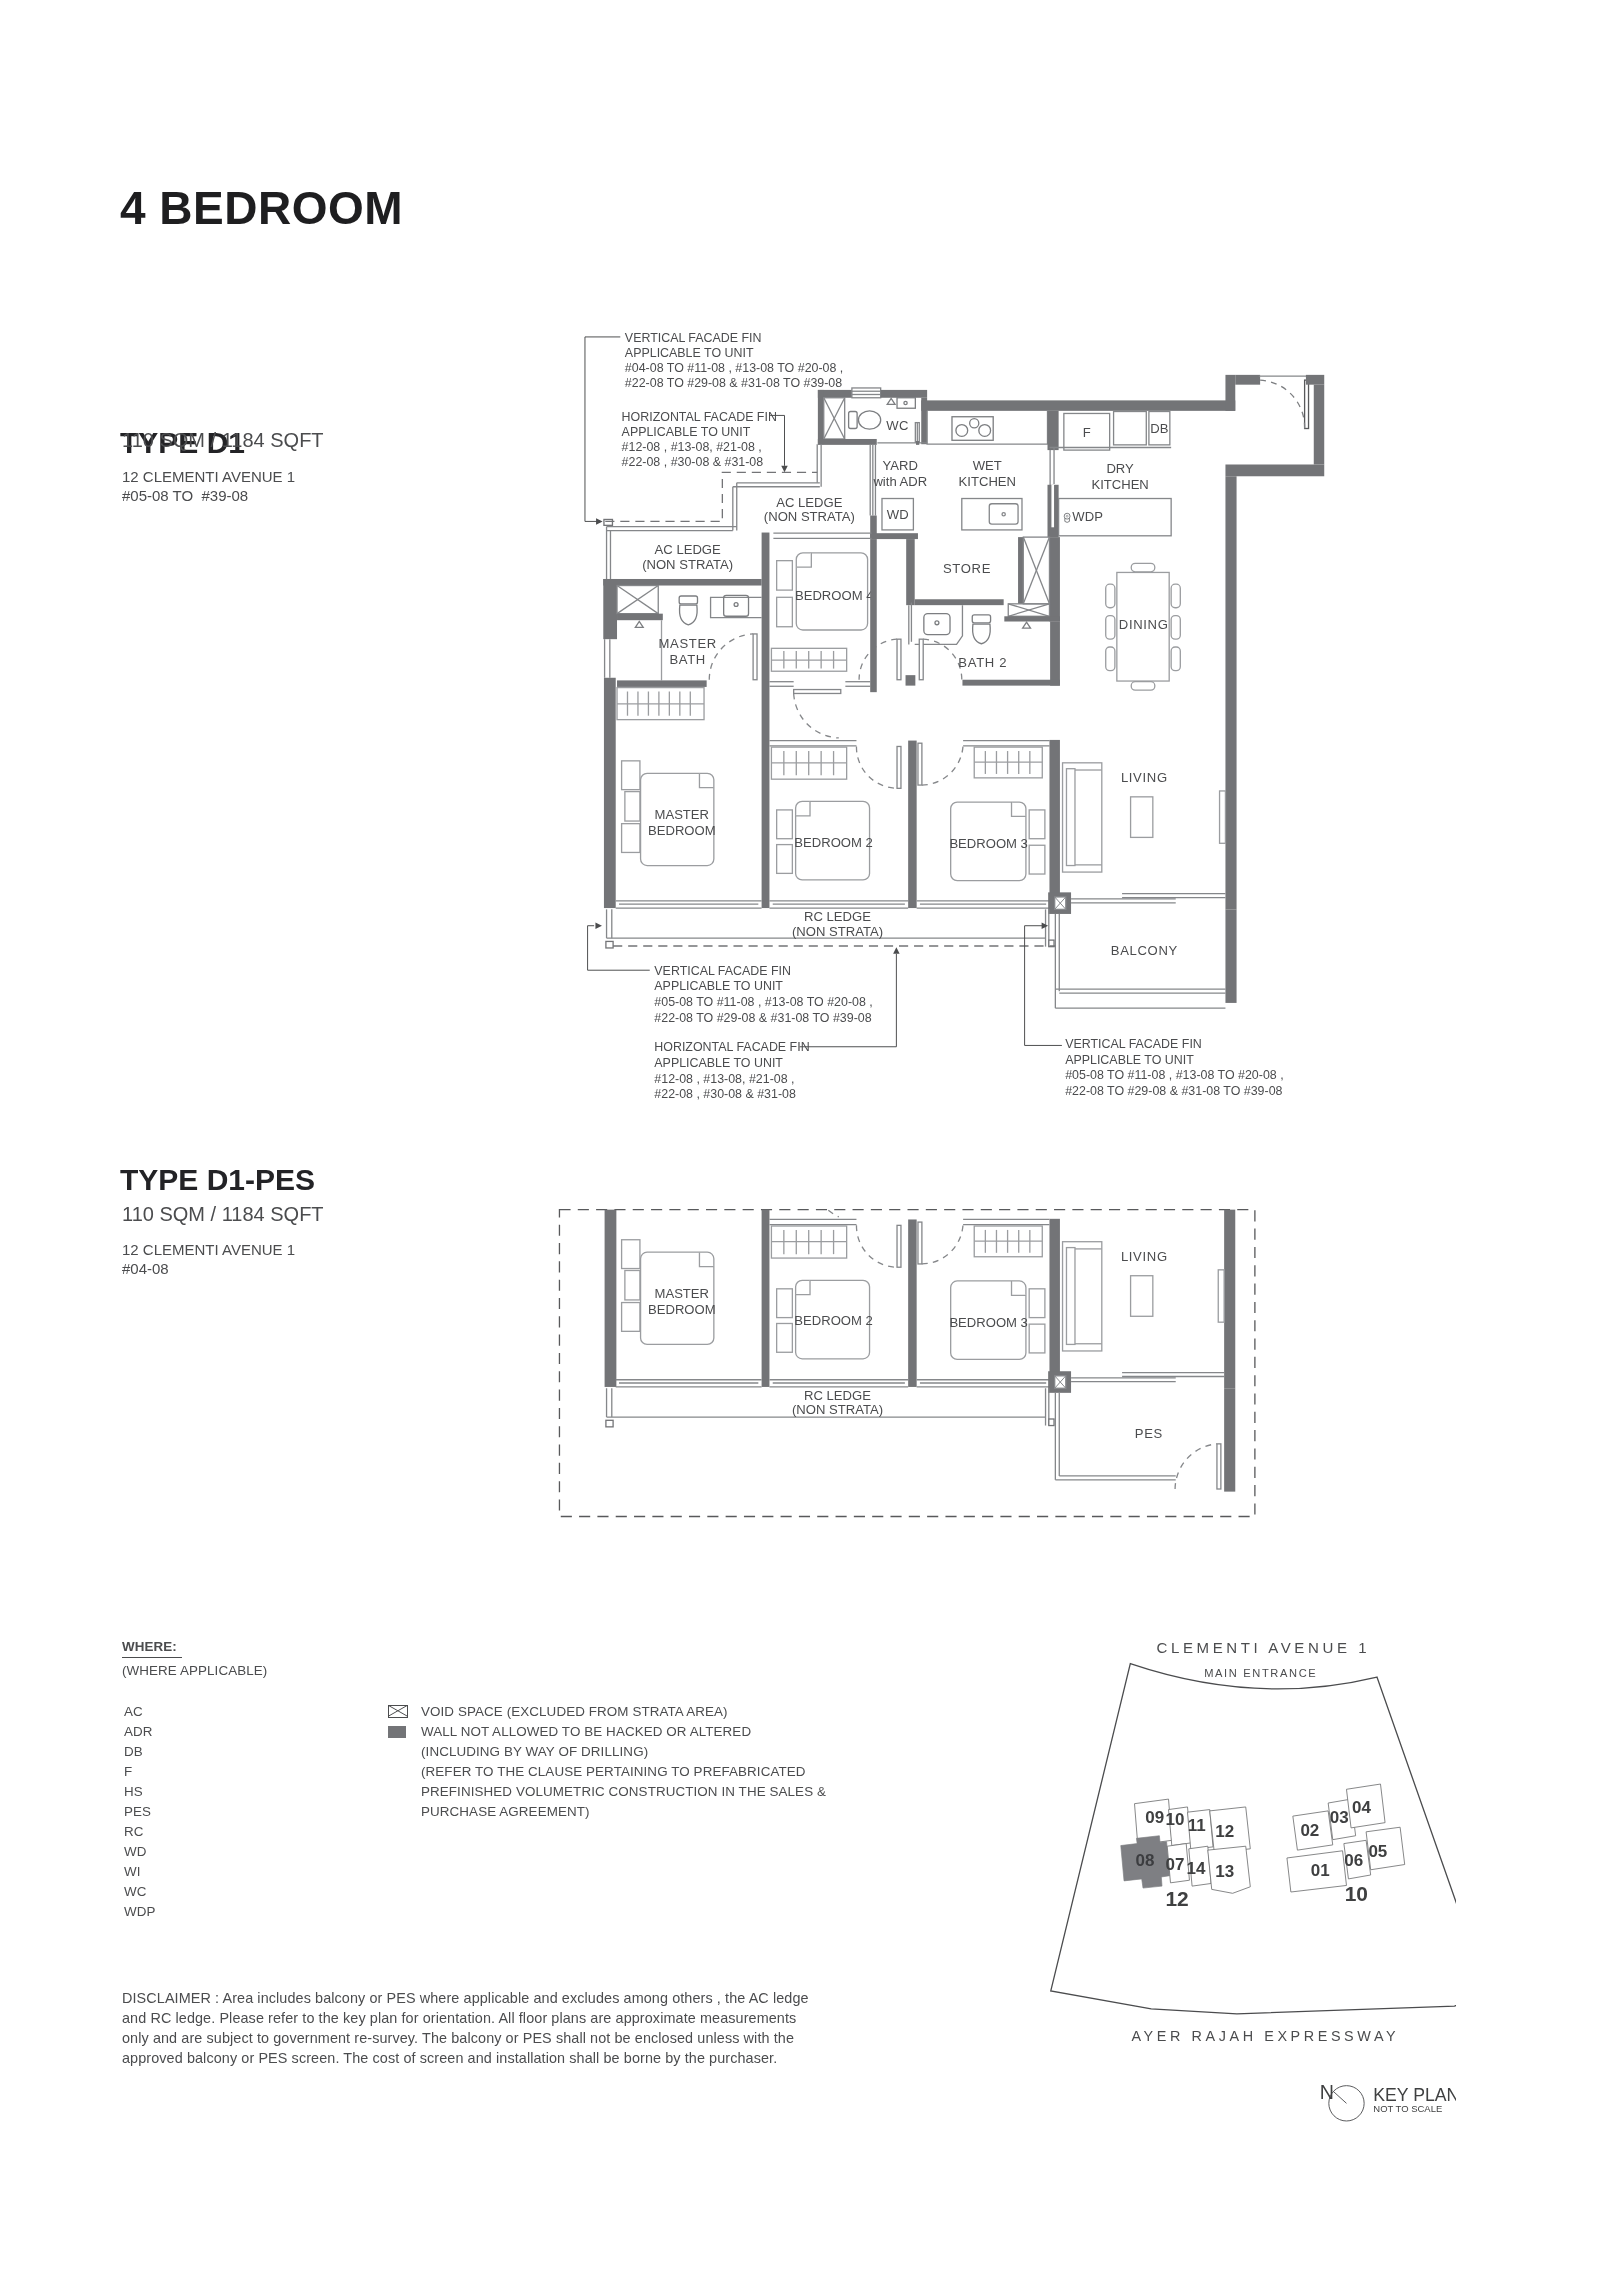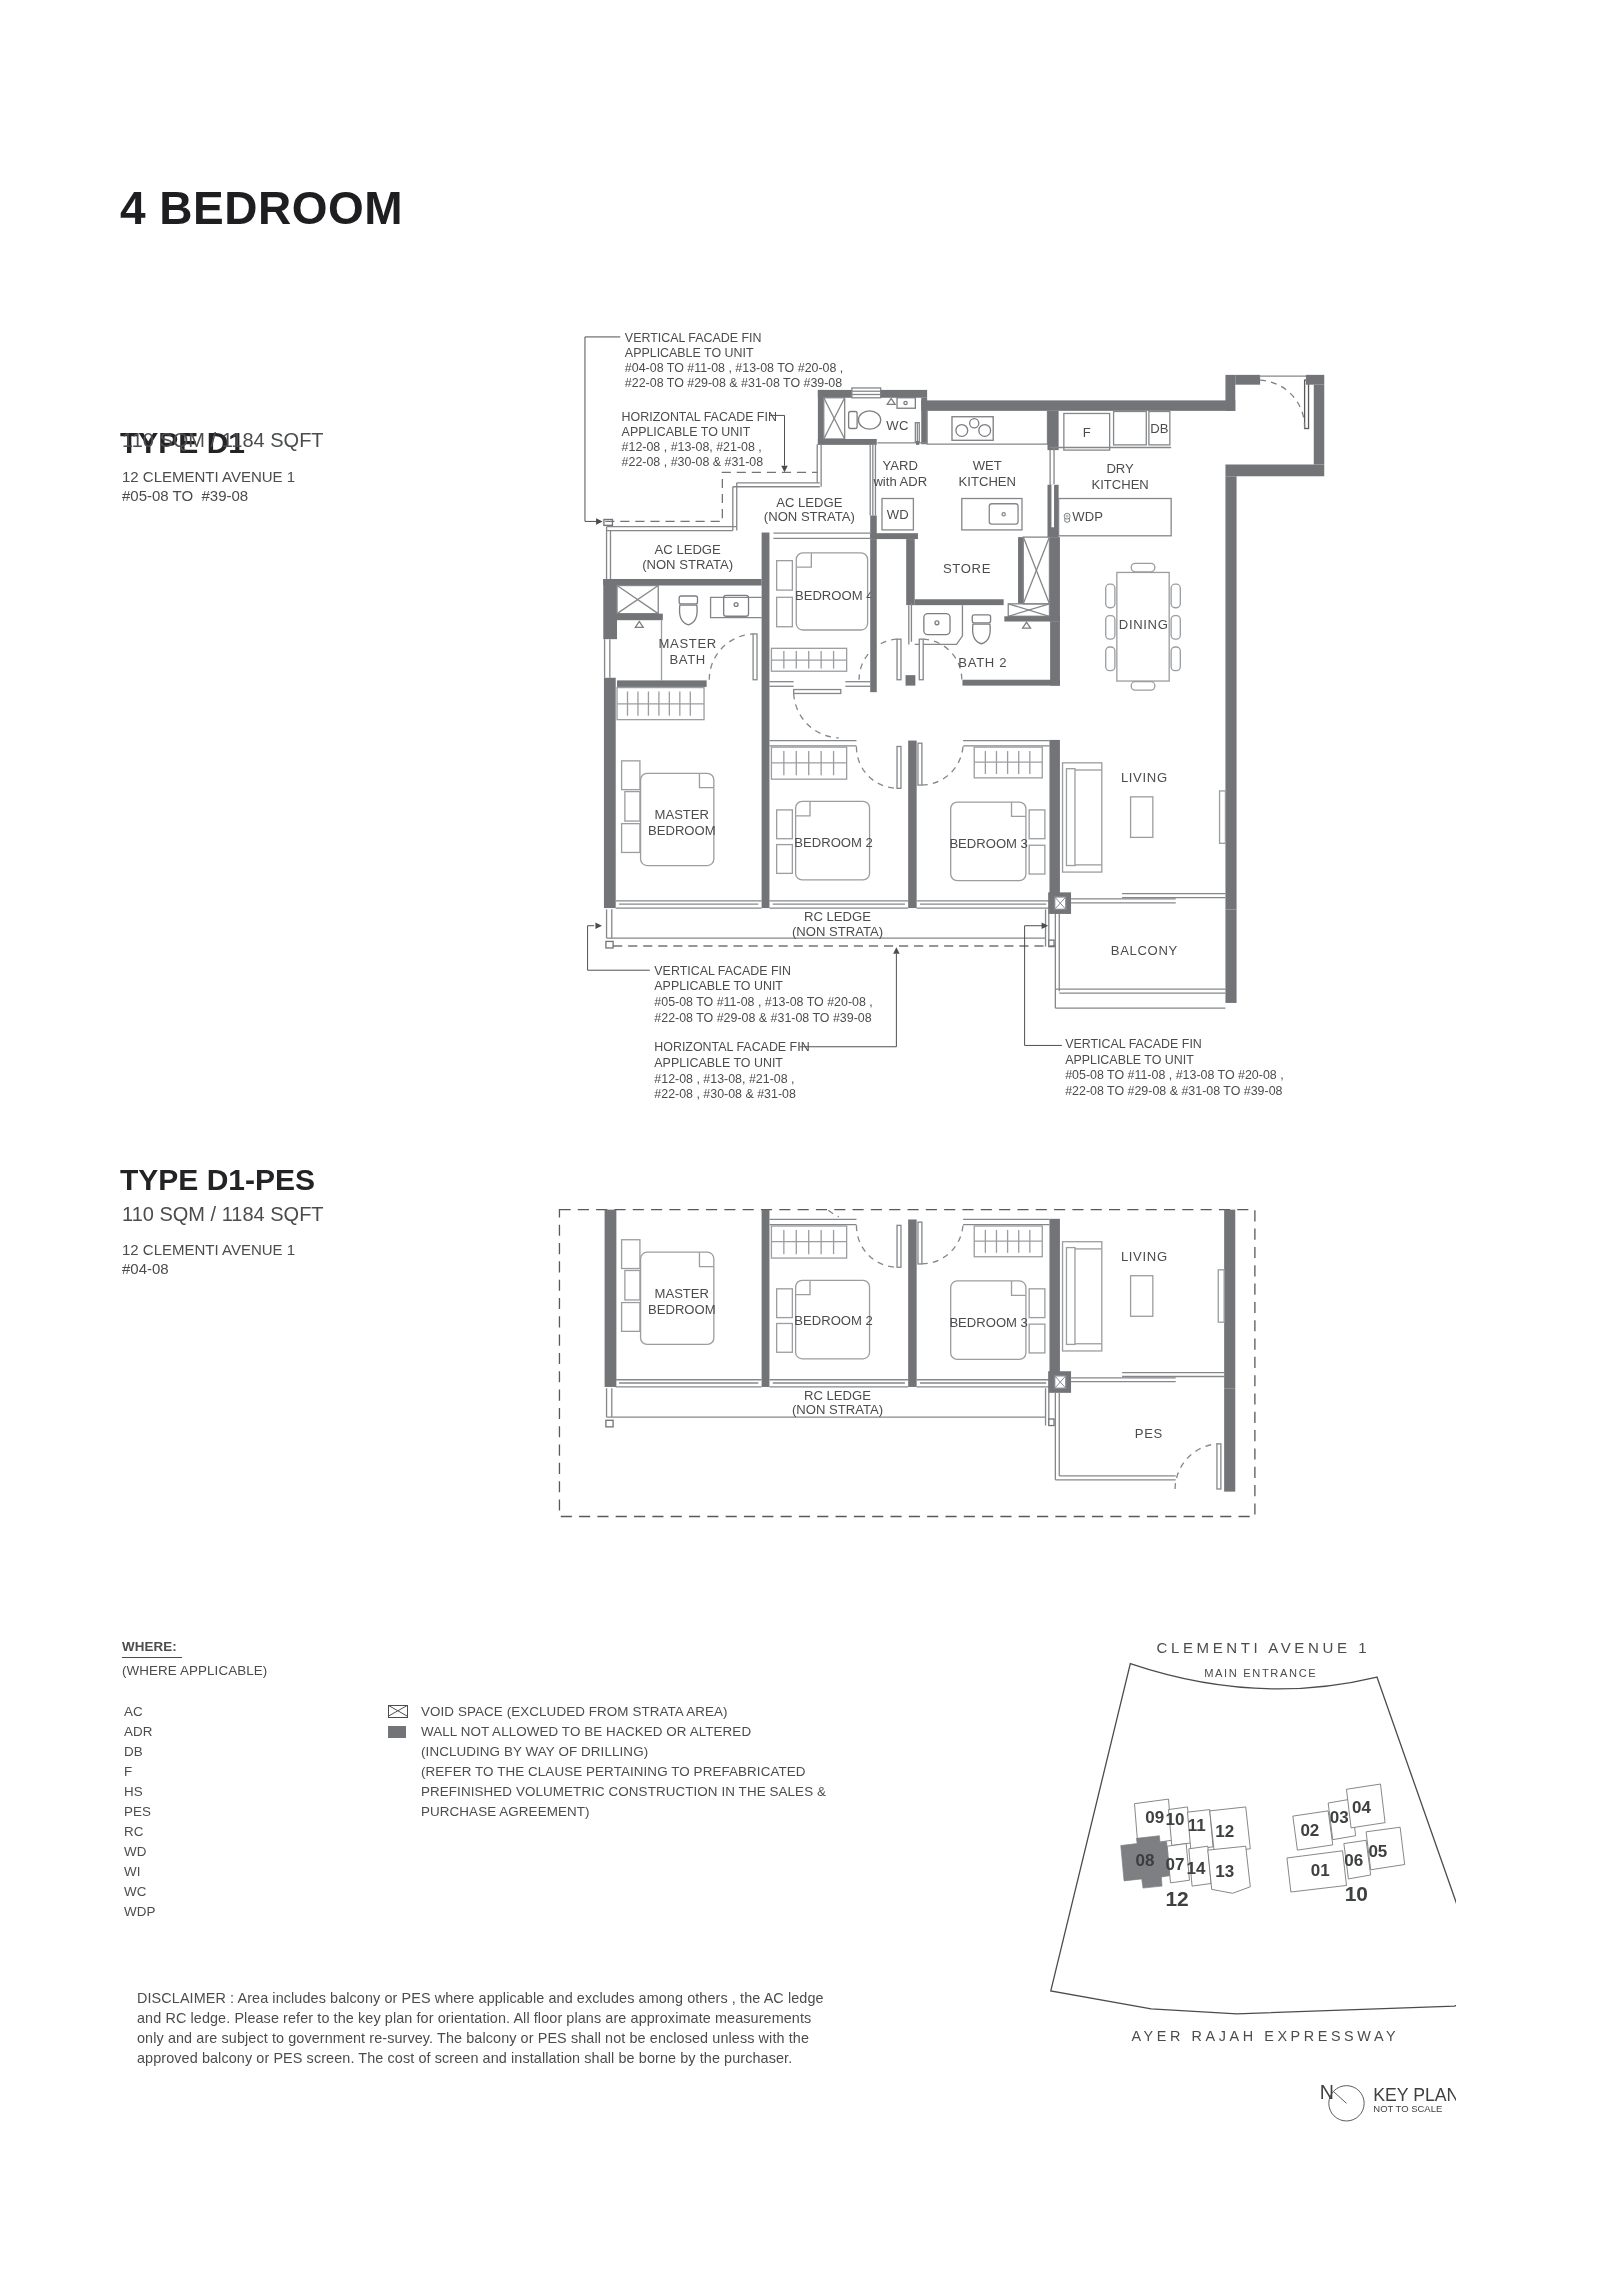--- a/index.html
+++ b/index.html
@@ -4,21 +4,21 @@
 <style>
   html,body{margin:0;padding:0;background:#ffffff;}
   #page{position:relative;width:1456px;height:2295px;background:#ffffff;overflow:hidden;
         font-family:"Liberation Sans", sans-serif;}
   .abs{position:absolute;}
   .h1{font-weight:700;color:#1e1e20;font-size:46px;letter-spacing:0.5px;}
   .h2{font-weight:700;color:#232326;font-size:30px;letter-spacing:0px;}
   .sub{color:#4b4c4e;font-size:20px;letter-spacing:0px;}
   .addr{color:#4b4c4e;font-size:15px;letter-spacing:0px;line-height:19.3px;}
   .leg{color:#4b4c4e;font-size:13.4px;letter-spacing:0.1px;}
-  .disc{color:#4b4c4e;font-size:14.4px;line-height:20px;letter-spacing:0.1px;margin-left:15px;}
+  .disc{color:#4b4c4e;font-size:14.4px;line-height:20px;letter-spacing:0.1px;}
 </style>
 </head>
 <body>
 <div id="page">
 
   <div class="abs h1" style="left:120px;top:181px;">4 BEDROOM</div>
 
   <div class="abs h2" style="left:120px;top:394px;margin-top:32px;">TYPE D1</div>
 
   <div class="abs sub" style="left:122px;top:429px;">110 SQM / 1184 SQFT</div>

